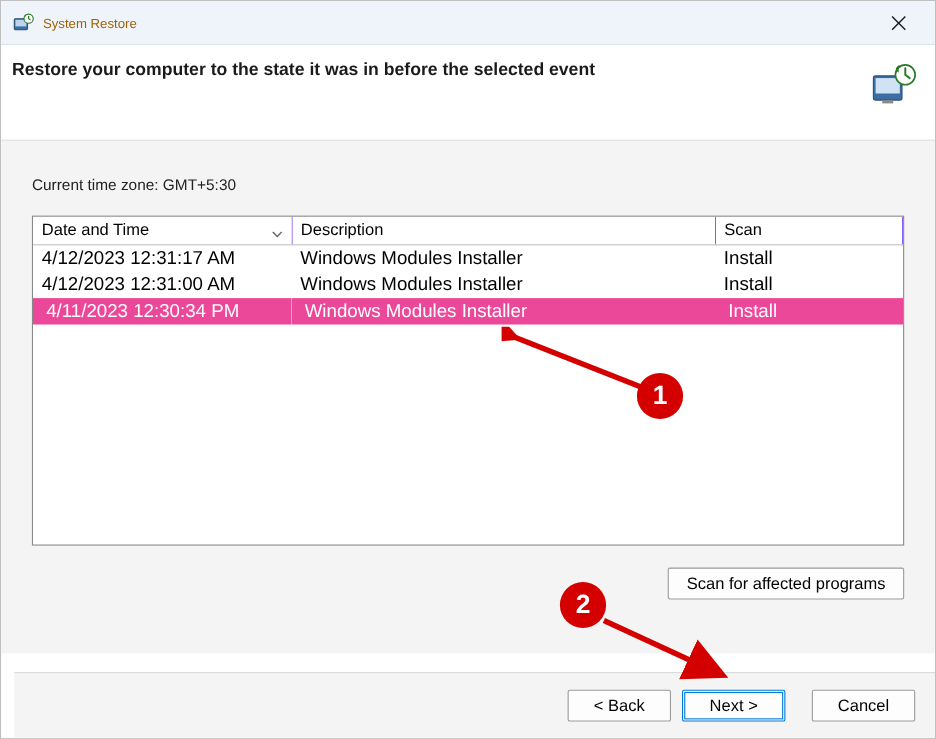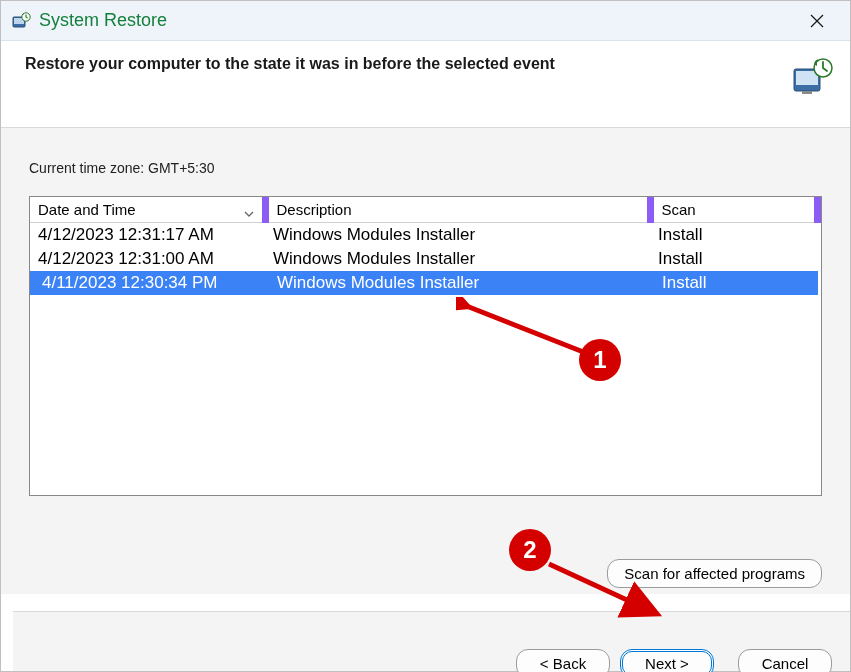--- a/index.html
+++ b/index.html
@@ -27,31 +27,31 @@
     align-items: center;
     padding: 0 10px;
     border-bottom: 1px solid #d9e4ee;
   }
   .titlebar .app-icon {
     width: 20px; height: 20px;
     margin-right: 8px;
     display: flex; align-items: center; justify-content: center;
   }
   .titlebar .title {
-    font-size: 18px;
-    color: #15803d;
+    font-size: 12px;
+    color: #a16207;
     flex: 1;
   }
   .titlebar .close {
     width: 46px; height: 32px;
     display: flex; align-items: center; justify-content: center;
     cursor: pointer;
   }
   .header-area {
-    padding: 14px 16px 28px 24px;
+    padding: 14px 16px 28px 10px;
     border-bottom: 1px solid #d9d9d9;
     display: flex;
     align-items: flex-start;
     background: #fff;
   }
   .header-area .heading {
     font-size: 16px;
     font-weight: 600;
     color: #1a1a1a;
     flex: 1;
@@ -79,56 +79,55 @@
   .table {
     width: 100%;
     border-collapse: collapse;
     table-layout: fixed;
   }
   .table th {
     text-align: left;
     font-weight: 400;
     font-size: 15px;
     padding: 4px 8px;
-    border-right: 7px solid #8b5cf6;
+    border-right: 1px solid #8b5cf6;
     border-bottom: 1px solid #d0d0d0;
     background: #fff;
     position: relative;
     cursor: pointer;
   }
   .table th .sort-caret {
     position: absolute;
     right: 8px;
     top: 7px;
   }
   .table td {
     font-size: 17px;
     padding: 2px 8px;
     white-space: nowrap;
     overflow: hidden;
   }
   .table tr.sel td {
-    background: #3b82f6;
+    background: #ec4899;
     color: #fff;
     padding-left: 12px;
   }
   .scan-row {
     display: flex;
     justify-content: flex-end;
     margin-top: 20px;
   }
   .btn {
     font-size: 15px;
     padding: 5px 16px;
     background: #fdfdfd;
     border: 1px solid #9b9b9b;
-    border-radius: 12px;
+    border-radius: 2px;
     cursor: pointer;
     min-width: 94px;
-    margin-top: 43px;
   }
   .btn:focus, .btn.default {
     border-color: #0078d7;
     outline: 1px solid #0078d7;
     outline-offset: -3px;
   }
   .footer {
     position: absolute;
     bottom: 0; left: 12px; right: 0;
     height: 60px;

